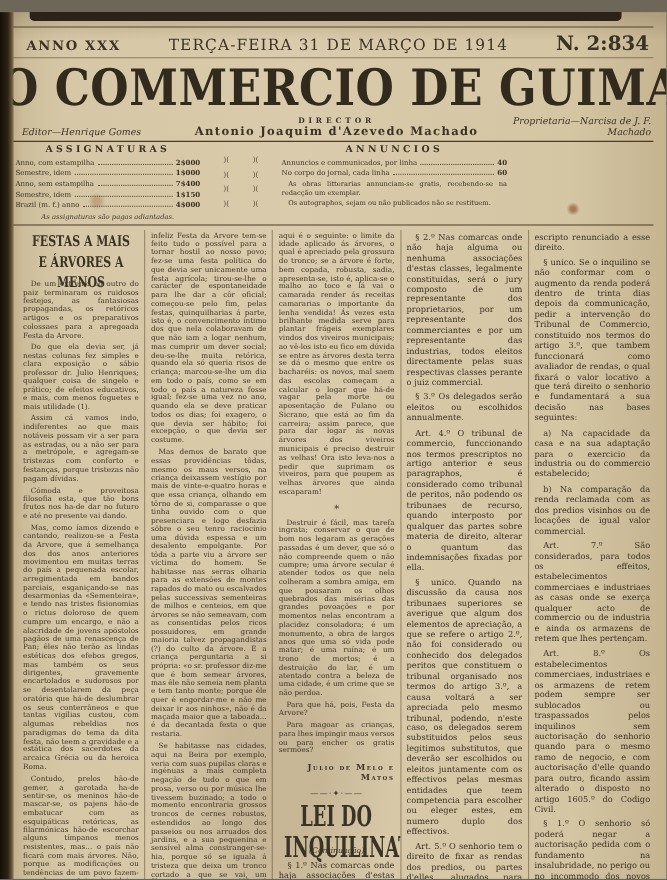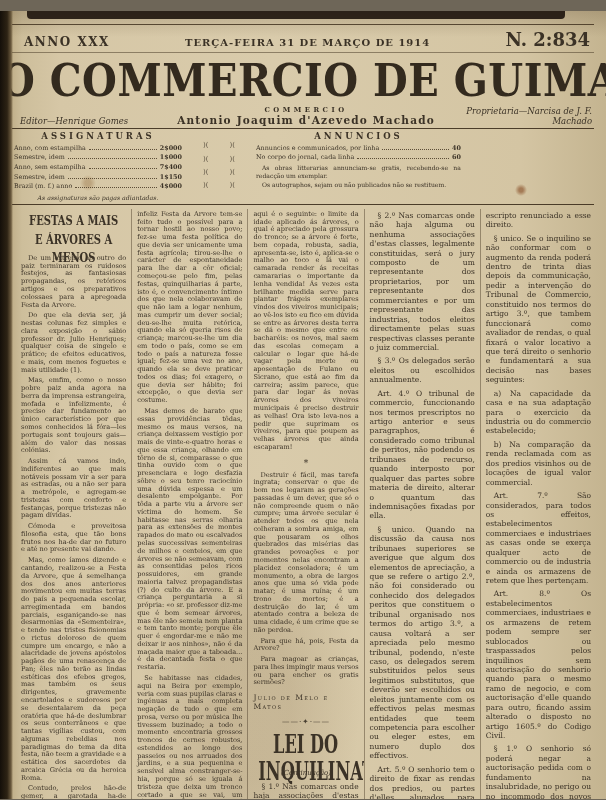--- a/index.html
+++ b/index.html
@@ -15,21 +15,21 @@
     margin-top: 11px;
   }
   .edge-left{position:absolute;left:0;top:0;width:13px;height:800px;z-index:5;
     background:linear-gradient(90deg,#140f09 0,#2d2314 55%,#6b5a3e 85%,rgba(107,90,62,0) 100%);}
   .edge-top{position:absolute;left:27px;top:0;width:538px;height:8px;background:#211810;
     border-radius:0 0 4px 4px;opacity:.93;z-index:5;}
   .inner{position:relative;padding-top:12px;z-index:2;}
 
   .topline{display:flex;justify-content:space-between;align-items:baseline;margin:4px 16px 2px 24px;}
   .anno{font-weight:bold;font-size:12px;letter-spacing:1.5px;}
-  .date{font-weight:bold;font-size:10px;letter-spacing:1px;}
+  .date{font-weight:normal;font-size:14px;letter-spacing:1px;}
   .num{font-weight:bold;font-size:18px;}
   .hrule{border-top:1px solid rgba(66,51,32,.85);margin:1px 12px;height:0;}
   .hrule.light{border-top-color:rgba(66,51,32,.5);}
 
   .masthead{text-align:center;font-weight:bold;font-size:40px;line-height:1.12;
     transform:scaleY(1.14);transform-origin:50% 60%;letter-spacing:.5px;color:#332a1e;
     margin:4px 0 2px;white-space:nowrap;}
   .director-row{display:flex;align-items:flex-end;margin:0 14px 2px 20px;}
   .editor{flex:1;font-style:italic;font-size:8.5px;}
   .dirblock{text-align:center;}
@@ -64,21 +64,21 @@
   .col h2{margin:0;}
   .b-headline{white-space:pre-line;text-align:center;font-weight:bold;font-size:10.5px;
     line-height:1.4;transform:scale(.95,1.28);transform-origin:50% 0;margin:0 0 12px;}
   .b-bighead{white-space:pre-line;text-align:center;font-weight:bold;font-size:18px;
     line-height:1.04;transform:scale(.9,1.45);transform-origin:50% 0;margin:2px 0 22px;}
   .b-p,.b-pc{font-size:6.6px;line-height:1.18;text-align:justify;margin:0 0 3px;}
   .b-p{text-indent:7px;}
   .b-lp,.b-lpc{font-size:7.5px;line-height:1.26;text-align:justify;margin:0 0 4px;}
   .b-lp{text-indent:8px;}
   .b-star{text-align:center;font-size:9px;line-height:1;margin:4px 0;}
-  .b-sig{text-align:left;font-variant:small-caps;font-weight:normal;font-size:7.6px;
+  .b-sig{text-align:right;font-variant:small-caps;font-weight:bold;font-size:7.6px;
     letter-spacing:1.4px;margin:3px 0 4px;}
   .b-sub{text-align:center;font-style:italic;font-size:7px;margin:0 0 5px;}
   .b-orn{text-align:center;font-size:7.5px;letter-spacing:1px;margin:2px 0 5px;opacity:.9;}
 </style>
 </head>
 <body>
 
 <div class="sheet">
   <div class="edge-left"></div>
   <div class="edge-top"></div>
@@ -91,21 +91,21 @@
       <span class="date">TERÇA-FEIRA 31 DE MARÇO DE 1914</span>
       <span class="num">N. 2:834</span>
     </div>
     <div class="hrule light"></div>
 
     <h1 class="masthead" style="margin-top:6px;">O COMMERCIO DE GUIMARÃES</h1>
 
     <div class="director-row">
       <span class="editor">Editor—Henrique Gomes</span>
       <span class="dirblock">
-        <span class="dirlabel" style="display:block">COMMERCIO</span>
+        <span class="dirlabel" style="display:block">DIRECTOR</span>
         <span class="dirname" style="display:block">Antonio Joaquim d'Azevedo Machado</span>
       </span>
       <span class="prop">Proprietaria—Narcisa de J. F. Machado</span>
     </div>
 
     <div class="infobar">
       <div class="sec sec-assina">
         <div class="sec-title">ASSIGNATURAS</div>
         <div>
             <div class="tarif-row">
@@ -162,21 +162,20 @@
         <div class="sec-note2">Os autographos, sejam ou não publicados não se restituem.</div>
       </div>
     </div>
 
     <div class="bodycols">
       <div class="col">
           <h2 class="b-headline">FESTAS A MAIS
 E ÁRVORES A MENOS</h2>
           <p class="b-p">De um extremo ao outro do paiz terminaram os ruidosos festejos, as fantasiosas propagandas, os retóricos artigos e os preparativos colossaes para a apregoada Festa da Arvore.</p>
           <p class="b-p">Do que ela devia ser, já nestas colunas fez simples e clara exposição o sábio professor dr. Julio Henriques; qualquer coisa de singelo e prático; de efeitos educativos, e mais, com menos foguetes e mais utilidade (1).</p>
-          <p class="b-p">Mas, emfim, como o nosso pobre paiz anda agora na berra da imprensa estrangeira, mofada e infelizmente, é preciso dar fundamento ao único característico por que somos conhecidos lá fóra—les portugais sont toujours gais—além do valor das nossas colónias.</p>
           <p class="b-p">Assim cá vamos indo, indiferentes ao que mais notáveis possam vir a ser para as estradas, ou a não ser para a metrópole, e agregam-se tristezas com conforto e festanças, porque tristezas não pagam dívidas.</p>
           <p class="b-p">Cómoda e proveitosa filosofia esta, que tão bons frutos nos ha-de dar no futuro e até no presente vai dando.</p>
           <p class="b-p">Mas, como íamos dizendo e cantando, realizou-se a Festa da Arvore, que á semelhança dos dos anos anteriores movimentou em muitas terras do país a pequenada escolar, arregimentada em bandos parciais, esganiçando-se nas desarmonias da «Sementeira», e tendo nas tristes fisionomias o rictus doloroso de quem cumpre um encargo, e não a alacridade de jovens apóstolos pagãos de uma renascença de Pan; êles não terão as lindas estéticas dos efebos gregos, mas também os seus dirigentes, gravemente encartolados e sudorosos por se desentalarem da peça oratória que há-de deslumbrar os seus conterrâneos e que tantas vigílias custou, com algumas rebeldias nos paradigmas do tema da dita festa, não teem a gravidade e a estática dos sacerdotes da arcaica Grécia ou da heroica Roma.</p>
           <p class="b-p">Contudo, prelos hão-de gemer, a garotada ha-de sentir-se, os meninos hão-de mascar-se, os pajens hão-de embatucar com as esquipáticas retóricas, as filarmónicas hão-de escorchar alguns tímpanos menos resistentes, mas... o país não ficará com mais árvores. Não, porque as modificações ou tendências de um povo fazem-se pela sementeira das ideias, só á fôrma aproveitável pelos cérebros mais recalcitrantes, fazem-se pelo exemplo dos que teem logar de instigar, fazem-se pela paciente persistência da propaganda constante; ora nesta</p>
         </div>
       <div class="col">
           <p class="b-pc">infeliz Festa da Arvore tem-se feito tudo o possível para a tornar hostil ao nosso povo; fez-se uma festa política do que devia ser unicamente uma festa agrícola; tirou-se-lhe o carácter de espontaneidade para lhe dar a côr oficial; começou-se pelo fim, pelas festas, quinquilharias á parte, isto é, o convencimento íntimo dos que nela colaboravam de que não iam a logar nenhum, mas cumprir um dever social; deu-se-lhe muita retórica, quando ela só queria risos de criança; marcou-se-lhe um dia em todo o país, como se em todo o país a natureza fosse igual; fez-se uma vez no ano, quando ela se deve praticar todos os dias; foi exagero, o que devia ser hábito; foi excepção, o que devia ser costume.</p>
           <p class="b-p">Mas demos de barato que essas providências tôdas, mesmo os maus versos, na criança deixassem vestígio por mais de vinte-e-quatro horas e que essa criança, olhando em tôrno de si, comparasse o que tinha ouvido com o que presenciara e logo desfazia sôbre o seu tenro raciocínio uma dúvida espessa e um desalento empolgante. Por tôda a parte viu a árvore ser víctima do homem. Se habitasse nas serras olharia para as extensões de montes rapados do mato ou escalvados pelas successivas sementeiras de milhos e centeios, em que árvores se não semeavam, com as consentidas pelos ricos possuidores, em grande maioria talvez propagandistas (?) do culto da árvore. E a criança perguntaria a si própria: «o sr. professor diz-me que é bom semear árvores, mas êle não semeia nem planta e tem tanto monte; porque êle quer é engordar-me e não me deixar ir aos ninhos», não é da maçada maior que a taboada... é da decantada festa o que restaria.</p>
           <p class="b-p">Se habitasse nas cidades, aqui na Beira por exemplo, veria com suas pupilas claras e ingénuas a mais completa negação de tudo o que em prosa, verso ou por música lhe tivessem buzinado; a todo o momento encontraria grossos troncos de cernes robustos, estendidos ao longo dos passeios ou nos arruados dos jardins, e a sua pequenina e sensível alma constranger-se-hia, porque só se iguala á tristeza que deixa um tronco cortado a que se vai, um féretro que passa. Não é preciso que essa criança andasse á procura de certas e determinadas ruas; em muitas encontraria o doloroso espectáculo; no Carmo, em frente ao Palácio, no Jardim de S. Lazaro, ainda há pouco na alameda Mourinho de Albuquerque, na avenida da Boavista, e tantas outras, que ora num ano, ora noutro, se vêem despojadas da sua melhor beleza.</p>
         </div>

